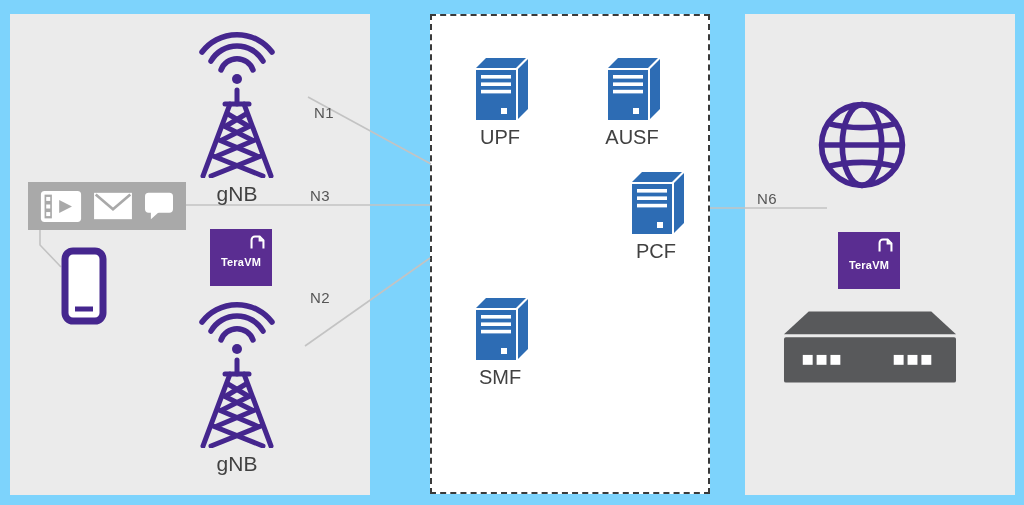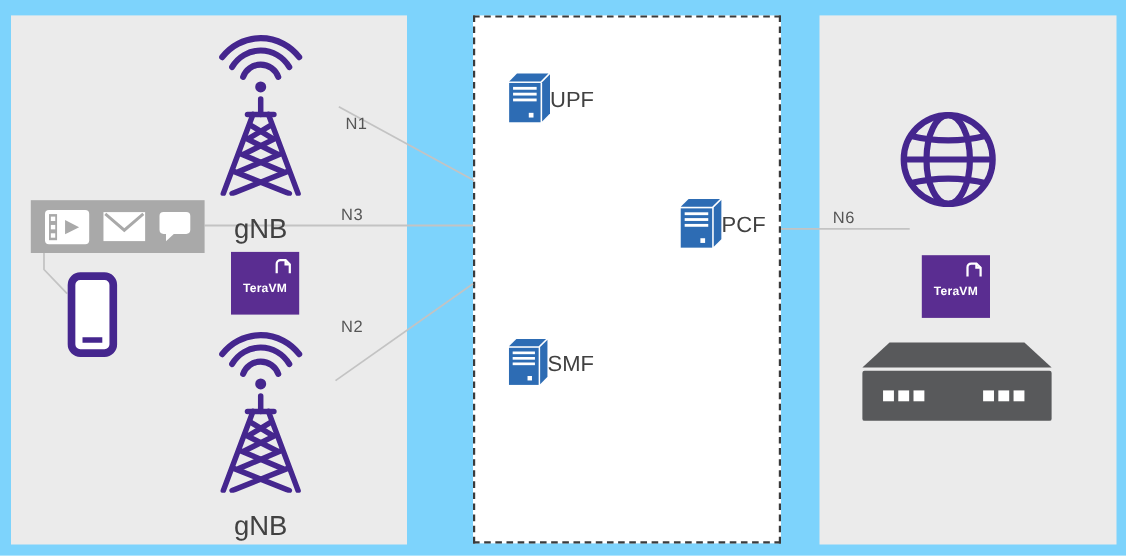--- a/index.html
+++ b/index.html
@@ -30,21 +30,21 @@
 
   .links{position:absolute;left:0;top:0;width:1024px;height:505px;z-index:1;pointer-events:none}
   .links .link{stroke:var(--line-gray);stroke-width:1.6;fill:none}
 
   .link-label{
     position:absolute;z-index:3;font-size:15px;color:#555;letter-spacing:.5px;
   }
 
   .gnb{position:absolute;width:96px;text-align:center;z-index:2}
   .gnb svg{display:block;width:96px;height:152px}
-  .gnb-label{margin-top:16px;font-size:25px;color:var(--label-text)}
+  .gnb-label{margin-top:4px;font-size:21px;color:var(--label-text)}
 
   .p-stroke{stroke:var(--purple)}
   .p-fill{fill:var(--purple)}
   .b-fill{fill:var(--blue)}
   .g-fill{fill:var(--device-gray)}
   .bar-tint{fill:var(--icon-bar-gray)}
 
   .media-bar{
     position:absolute;left:28px;top:182px;width:158px;height:48px;z-index:2;
     background:var(--icon-bar-gray);
@@ -63,21 +63,21 @@
     background:var(--badge-purple);
   }
   .teravm .fold{position:absolute;top:5px;right:6px;width:17px;height:17px}
   .teravm-label{
     position:absolute;bottom:18px;left:0;right:0;text-align:center;
     color:#fff;font-size:11px;font-weight:bold;letter-spacing:.2px;
   }
 
   .server{
     position:absolute;width:80px;z-index:2;
-    display:flex;flex-direction:row;align-items:center;
+    display:flex;flex-direction:column;align-items:center;
   }
   .server svg{display:block;width:56px;height:66px}
   .nf-label{margin-top:4px;font-size:20px;color:var(--label-text)}
 
   .globe{position:absolute;left:815px;top:98px;width:94px;height:94px;z-index:2}
   .globe svg{display:block;width:94px;height:94px}
 
   .router{position:absolute;left:783px;top:310px;width:174px;height:76px;z-index:2}
   .router svg{display:block;width:174px;height:76px}
 </style>
@@ -189,20 +189,26 @@
       </svg>
     <div class="gnb-label">gNB</div>
   </div>
 
   <div class="server" style="left:460px;top:56px">
     <svg viewBox="0 0 56 66">
         <use href="#server-shape"></use>
       </svg>
     <div class="nf-label">UPF</div>
   </div>
+  <div class="server" style="left:592px;top:56px">
+    <svg viewBox="0 0 56 66">
+        <use href="#server-shape"></use>
+      </svg>
+    <div class="nf-label">AUSF</div>
+  </div>
   <div class="server" style="left:616px;top:170px">
     <svg viewBox="0 0 56 66">
         <use href="#server-shape"></use>
       </svg>
     <div class="nf-label">PCF</div>
   </div>
   <div class="server" style="left:460px;top:296px">
     <svg viewBox="0 0 56 66">
         <use href="#server-shape"></use>
       </svg>

